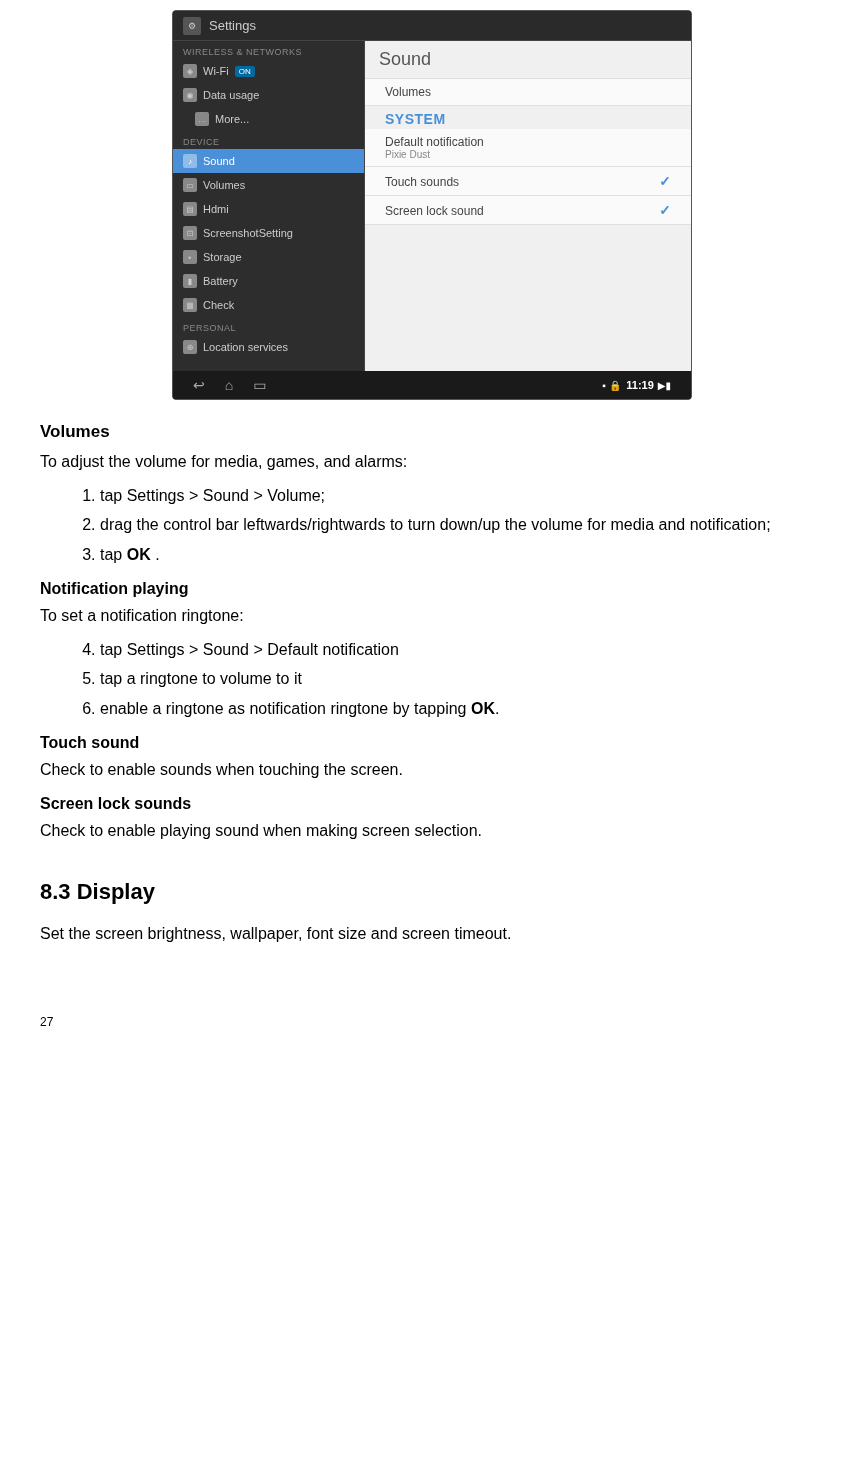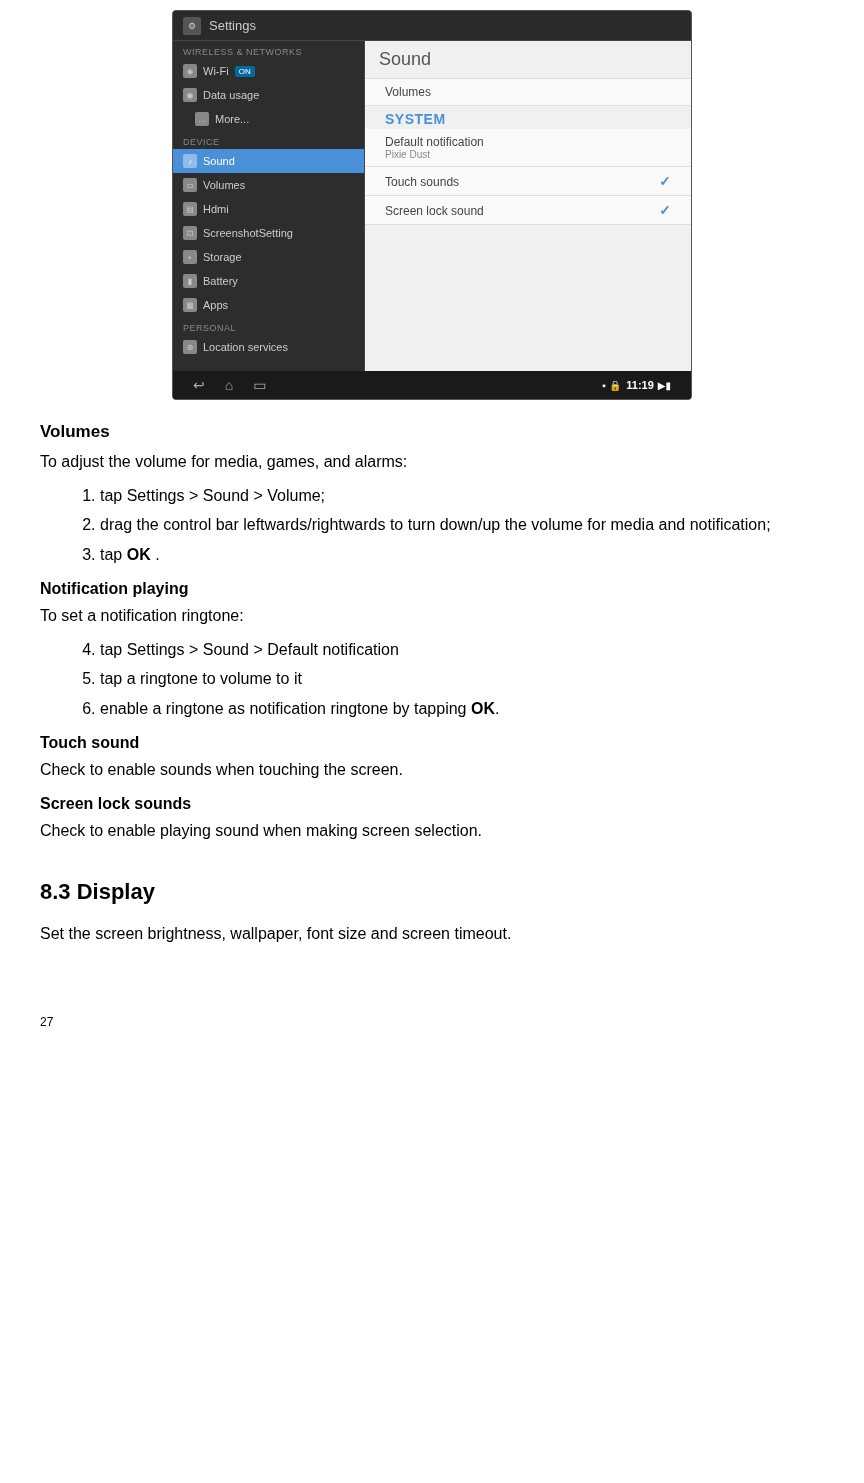--- a/index.html
+++ b/index.html
@@ -325,21 +325,21 @@
           <div class="sidebar-item">
             <div class="sidebar-item-icon">▪</div>
             <span>Storage</span>
           </div>
           <div class="sidebar-item">
             <div class="sidebar-item-icon">▮</div>
             <span>Battery</span>
           </div>
           <div class="sidebar-item">
             <div class="sidebar-item-icon">▦</div>
-            <span>Apps</span>
+            <span>Check</span>
           </div>
 
           <div class="sidebar-section-label">PERSONAL</div>
 
           <div class="sidebar-item">
             <div class="sidebar-item-icon">⊕</div>
             <span>Location services</span>
           </div>
 
         </div>

